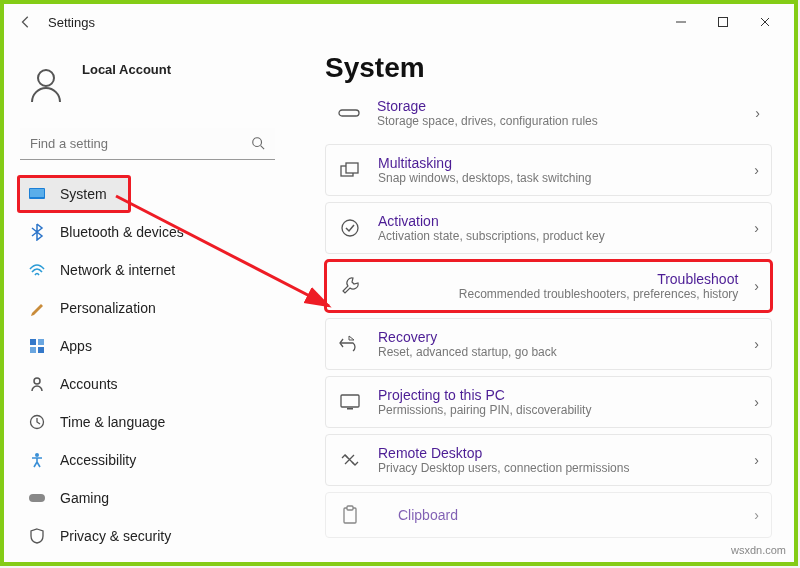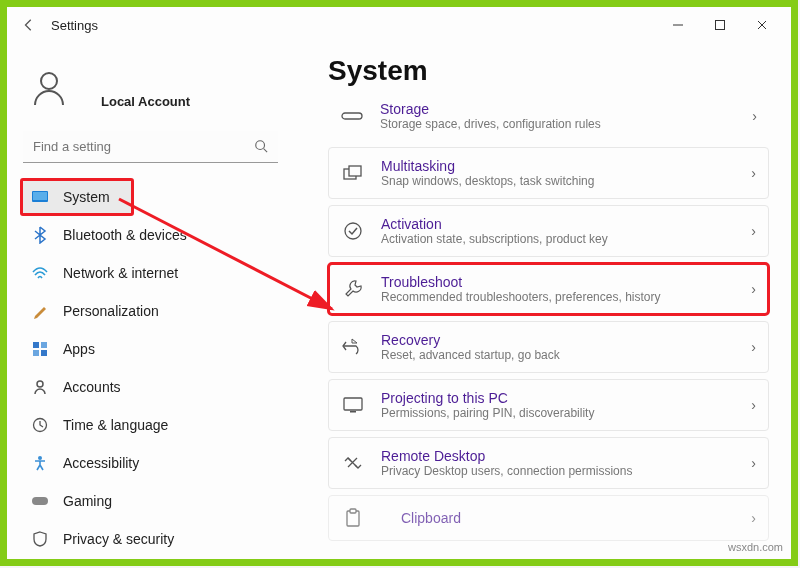--- a/index.html
+++ b/index.html
@@ -1,46 +1,46 @@
 <!DOCTYPE html>
 <html><head>
 <meta charset="utf-8">
 <style>
 * { box-sizing: border-box; margin: 0; padding: 0; font-family: "Segoe UI", Arial, sans-serif; }
 body { background: #f5f5f5; width: 800px; height: 568px; overflow: hidden; position: relative; }
-.window { background: #fdfdfd; width: 798px; height: 566px; border: 7px solid #84cc16; position: relative; overflow: hidden; }
+.window { background: #fdfdfd; width: 798px; height: 566px; border: 4px solid #84cc16; position: relative; overflow: hidden; }
 .titlebar { display: flex; align-items: center; height: 36px; padding: 0 8px; }
 .back-btn { width: 28px; height: 28px; display: flex; align-items: center; justify-content: center; color: #555; font-size: 14px; cursor: pointer; }
 .title { font-size: 13px; color: #222; margin-left: 8px; }
 .win-controls { margin-left: auto; display: flex; gap: 0; }
 .win-ctrl { width: 42px; height: 28px; display: flex; align-items: center; justify-content: center; color: #333; }
 .content { display: flex; height: calc(100% - 36px); }
 .sidebar { width: 285px; padding: 8px 12px 8px 14px; overflow: hidden; }
-.account { display: flex; align-items: flex-end; gap: 30px; padding: 14px 4px 18px 6px; }
+.account { display: flex; align-items: flex-start; gap: 14px; padding: 14px 4px 18px 6px; }
 .avatar { width: 44px; height: 44px; display: flex; align-items: center; justify-content: center; }
 .acct-name { font-size: 13px; font-weight: 600; color: #222; }
 .search { position: relative; margin: 4px 2px 16px 2px; }
 .search input { width: 100%; height: 32px; padding: 0 32px 0 10px; border: none; border-bottom: 1px solid #999; background: #fcfcfc; font-size: 13px; color: #777; outline: none; }
 .search .mag { position: absolute; right: 10px; top: 8px; color: #666; }
 .nav { display: flex; flex-direction: column; gap: 2px; }
 .nav-item { display: flex; align-items: center; gap: 14px; height: 36px; padding: 0 10px; border-radius: 4px; font-size: 14px; color: #222; cursor: pointer; }
 .nav-item.selected { background: #eaeaea; }
 .nav-icon { width: 18px; height: 18px; display: flex; align-items: center; justify-content: center; }
 .highlight-red { outline: 3px solid #ee1c25; outline-offset: -2px; border-radius: 2px; }
 .main { flex: 1; padding: 4px 22px 8px 36px; overflow: hidden; }
 .page-title { font-size: 28px; font-weight: 600; margin: 8px 0 4px 0; color: #111; }
 .items { display: flex; flex-direction: column; gap: 6px; }
 .item { display: flex; align-items: center; gap: 16px; padding: 10px 12px; border: 1px solid #e7e7e7; border-radius: 4px; background: #fdfdfd; cursor: pointer; }
 .item.first { border: none; }
 .item-icon { width: 24px; height: 24px; display: flex; align-items: center; justify-content: center; color: #555; flex-shrink: 0; }
 .item-text { flex: 1; min-width: 0; }
 .item-title { font-size: 14px; color: #4c1d95; }
 .item-sub { font-size: 12px; color: #777; }
 .chevron { color: #666; font-size: 14px; }
-.item.highlight-red { outline: 3px solid #ee1c25; }
+.item.highlight-red { outline: 3px solid #ee1c25; text-align: right; }
 .arrow-overlay { position: absolute; left: 0; top: 0; pointer-events: none; }
 .watermark { position: absolute; right: 8px; bottom: 6px; font-size: 11px; color: #888; }
 svg { display: block; }
 </style>
 </head>
 <body>
 
 <div class="window">
 
   <div class="titlebar">

